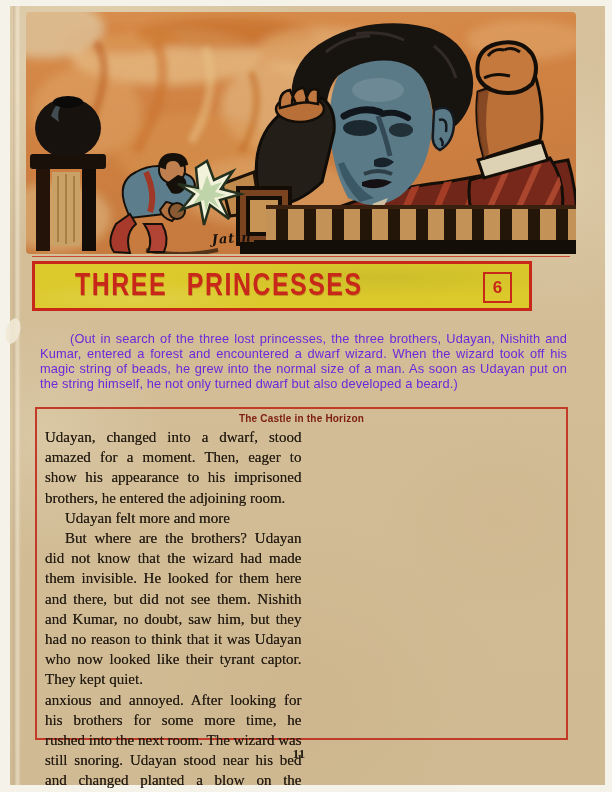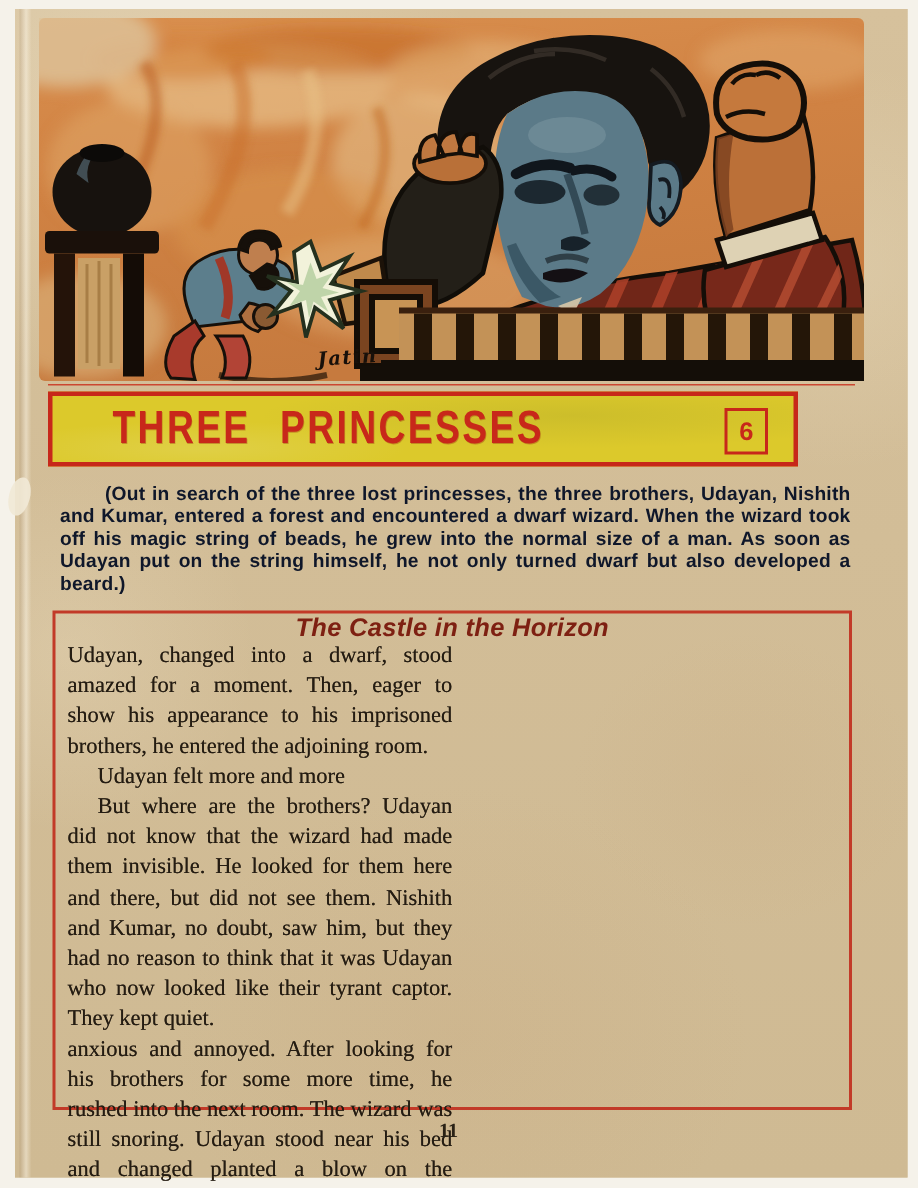--- a/index.html
+++ b/index.html
@@ -32,29 +32,29 @@
     border:3px solid #c7281a;}
   .banner-title{position:absolute;left:40px;top:50%;transform:translateY(-52%) scaleX(.8);
     transform-origin:left center;white-space:nowrap;
     font-family:"Liberation Sans",sans-serif;font-weight:bold;font-size:31px;
     letter-spacing:2px;word-spacing:14px;color:#c8281a;
     text-shadow:.6px .6px 0 rgba(150,30,10,.35);}
   .issue-badge{position:absolute;right:17px;top:8px;width:29px;height:31px;box-sizing:border-box;
     border:2.5px solid #c7281a;display:flex;align-items:center;justify-content:center;
     font-weight:bold;font-size:17px;color:#c8281a;}
 
-  .intro{position:absolute;left:40px;top:322px;width:527px;
-    font-family:"Liberation Sans",sans-serif;font-weight:bold;font-size:12.8px;
-    line-height:14.9px;color:#0f172a;text-align:justify;text-indent:30px;
+  .intro{position:absolute;left:40px;top:332px;width:527px;
+    font-family:"Liberation Sans",sans-serif;font-weight:normal;font-size:12.8px;
+    line-height:14.9px;color:#6d28d9;text-align:justify;text-indent:30px;
     letter-spacing:.15px;}
 
   .story-box{position:absolute;left:35px;top:407px;width:533px;height:333px;box-sizing:border-box;
     border:2px solid #c23a28;padding:2px 8px 0 8px;}
   .story-heading{text-align:center;font-family:"Liberation Sans",sans-serif;font-weight:bold;
-    font-size:17px;line-height:13px;color:#7e2012;margin:1px 0 2px 0;letter-spacing:.2px;font-style:italic;}
+    font-size:10px;line-height:13px;color:#7e2012;margin:1px 0 2px 0;letter-spacing:.2px;}
   .columns{display:flex;flex-direction:column;}
   .col{width:50%;font-family:"Liberation Serif",serif;font-size:15px;line-height:20.2px;
     color:#241c12;text-align:justify;text-shadow:0 0 .35px rgba(36,28,18,.8);}
   .col p{margin:0;}
   .col p.indent{text-indent:20px;}
 
   .page-num{position:absolute;left:0;right:14px;top:746px;text-align:center;
     font-family:"Liberation Serif",serif;font-weight:bold;font-size:13.5px;color:#2a2216;}
 </style>
 </head>

